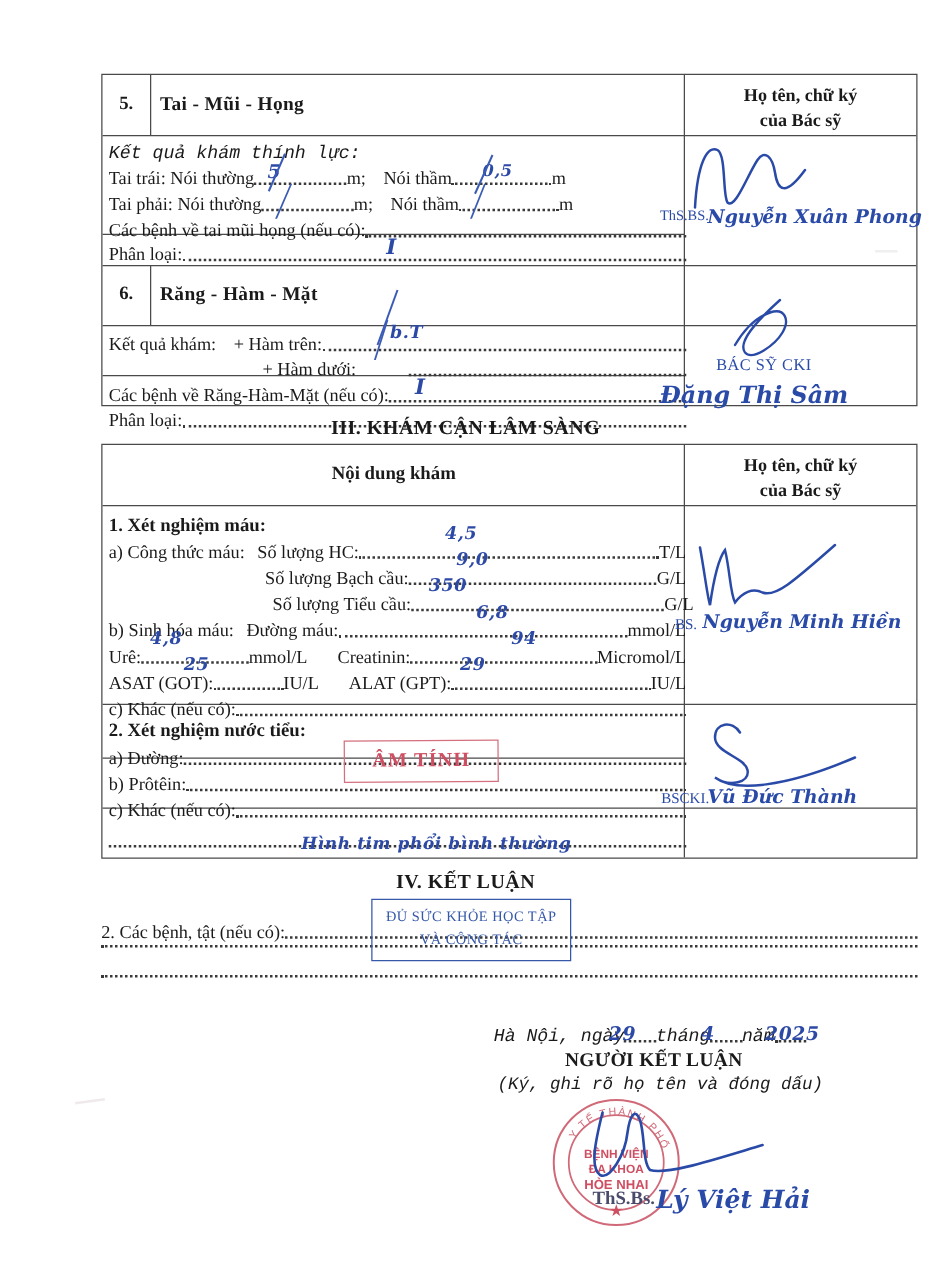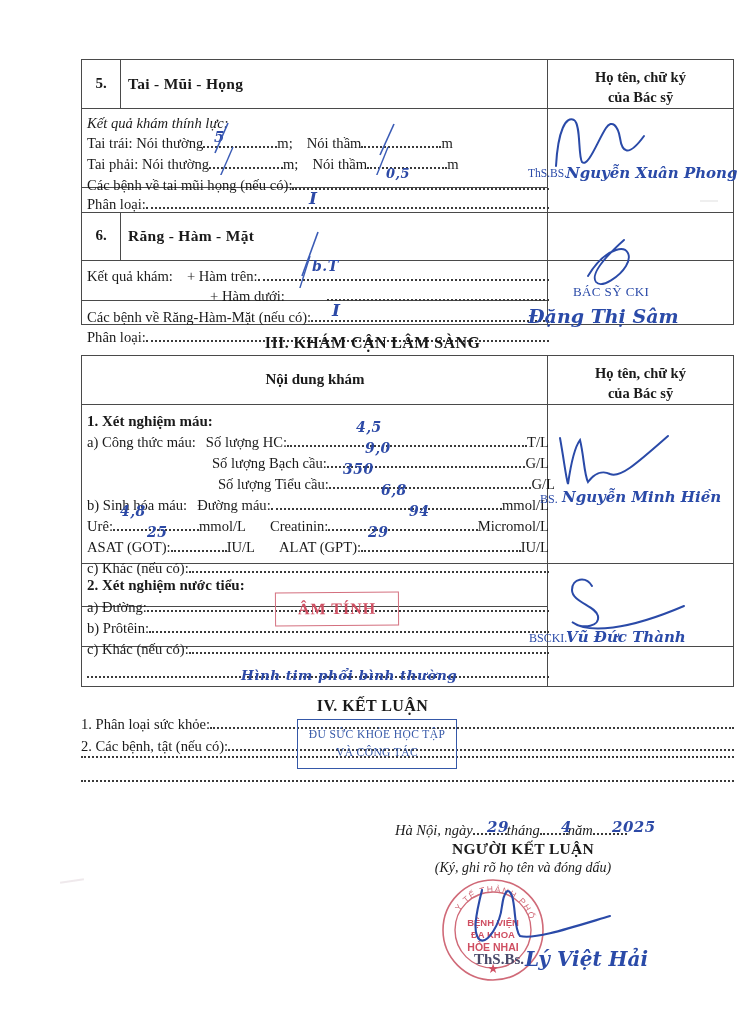--- a/index.html
+++ b/index.html
@@ -13,21 +13,21 @@
   }
   .page{position:absolute;inset:0;}
 
   
   .dots{
     flex:1 1 auto;
     border-bottom:2px dotted #3a3a3a;
     transform:translateY(-4px);
     min-width:4px;
   }
-  .ital{font-style:italic;}
+  .ital{font-style:italic;font-family:Liberation Mono, monospace;}
   .bold{font-weight:bold;}
 
   
   .hw{
     font-family:"DejaVu Serif", serif;
     color:#2c49a6;
     font-style:italic;
     font-weight:bold;
     position:absolute;
     white-space:nowrap;
@@ -204,21 +204,21 @@
       <span class="dots"></span>
     </div>
 
     <div class="body-line" style="left:5px;top:269px;width:462px;">
       <span>Phân loại:</span>
       <span class="dots"></span>
     </div>
   </div>
 
   <div class="hw" style="left:214px;top:128px;font-size:15px;">5</div>
-  <div class="hw" style="left:386px;top:130px;font-size:13px;margin-top:36px;">0,5</div>
+  <div class="hw" style="left:386px;top:130px;font-size:13px;">0,5</div>
   <div class="hw" style="left:309px;top:188px;font-size:17px;">I</div>
   <div class="hw" style="left:312px;top:258px;font-size:14px;">b.T</div>
   <div class="hw" style="left:332px;top:300px;font-size:17px;">I</div>
 
   <svg class="stroke" style="left:180px;top:115px;width:360px;height:60px;">
     <path d="M35,38 L48,8" stroke="#3a5bb5" stroke-width="1.6" fill="none"></path>
     <path d="M200,40 L214,9" stroke="#3a5bb5" stroke-width="1.6" fill="none"></path>
     <path d="M40,62 L53,32" stroke="#3a5bb5" stroke-width="1.4" fill="none"></path>
     <path d="M196,62 L208,32" stroke="#3a5bb5" stroke-width="1.4" fill="none"></path>
   </svg>
@@ -348,24 +348,20 @@
   <div class="sig" style="position:absolute;left:562px;top:488px;font-size:15px;">Nguyễn Minh Hiền</div>
 
   <svg class="stroke" style="left:558px;top:572px;width:140px;height:66px;">
     <path d="M34,14 C28,4 14,6 14,18 C14,30 38,34 40,44 C42,54 26,58 14,50 C30,62 70,58 126,34" stroke="#2a4aa8" stroke-width="2" fill="none" stroke-linecap="round"></path>
   </svg>
   <div class="printed-blue" style="position:absolute;left:529px;top:631px;font-size:12px;">BSCKI.</div>
   <div class="sig" style="position:absolute;left:566px;top:628px;font-size:15px;">Vũ Đức Thành</div>
 
   <div class="center-head" style="top:697px;">IV. KẾT LUẬN</div>
 
-  <div class="body-line" style="left:81px;top:716px;width:653px;font-size:14.6px;">
-    <span>1. Phân loại sức khỏe:</span>
-    <span class="dots"></span>
-  </div>
   <div class="body-line" style="left:81px;top:738px;width:653px;font-size:14.6px;">
     <span>2. Các bệnh, tật (nếu có):</span>
     <span class="dots"></span>
   </div>
   <div class="body-line" style="left:81px;top:760px;width:653px;">
     <span class="dots"></span>
   </div>
   <div class="body-line" style="left:81px;top:784px;width:653px;">
     <span class="dots"></span>
   </div>

